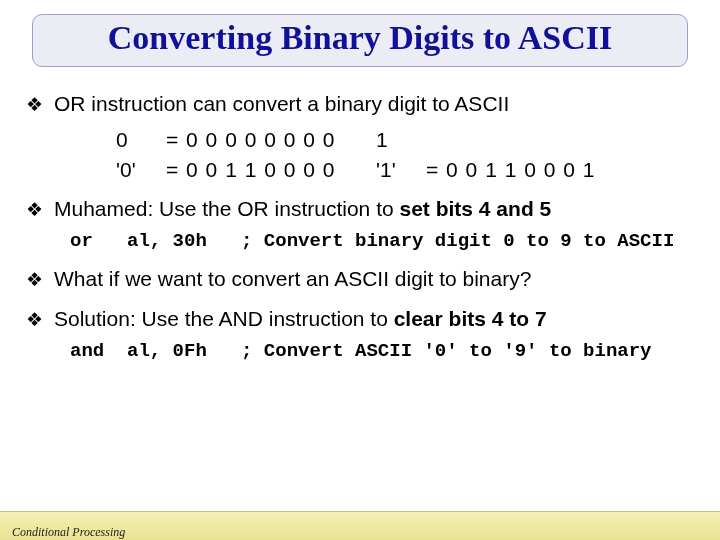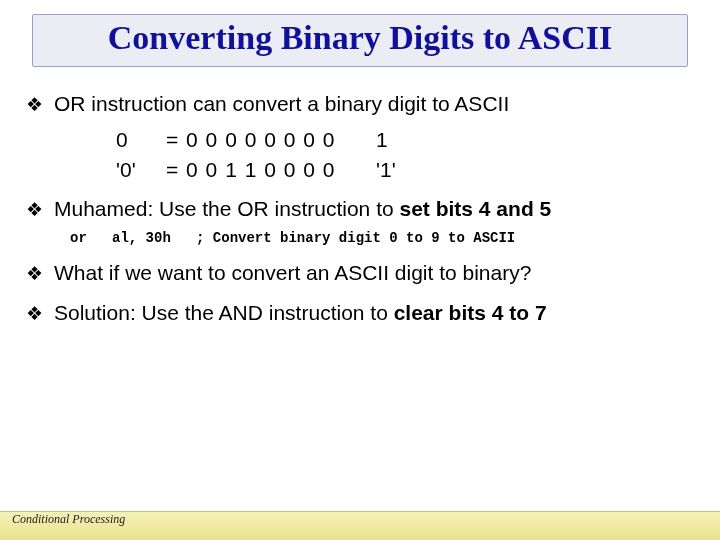--- a/index.html
+++ b/index.html
@@ -16,21 +16,21 @@
     width: 720px;
     height: 540px;
     box-sizing: border-box;
     display: flex;
     flex-direction: column;
   }
   .title-wrap {
     margin: 14px 32px 10px 32px;
     background: #ececf5;
     border: 1px solid #9aa0c8;
-    border-radius: 2px;
+    border-radius: 10px;
     padding: 4px 10px 10px 10px;
     text-align: center;
   }
   .title {
     font-family: "Comic Sans MS", "Comic Sans", cursive;
     font-size: 34px;
     font-weight: bold;
     color: #10109a;
     line-height: 1.1;
   }
@@ -69,30 +69,30 @@
     display: flex;
     margin: 6px 0;
   }
   .bits-row .c1 { width: 50px; }
   .bits-row .c2 { width: 210px; letter-spacing: 1px; }
   .bits-row .c3 { width: 50px; }
   .bits-row .c4 { width: 210px; letter-spacing: 1px; }
   .code {
     font-family: "Courier New", Courier, monospace;
     font-weight: bold;
-    font-size: 14px;
+    font-size: 19px;
     margin: 8px 0 6px 44px;
     white-space: pre;
   }
   .footer {
     height: 28px;
     background: linear-gradient(#f6f1b6, #e9e190);
     border-top: 1px solid #c9c07a;
     display: flex;
-    align-items: flex-start;
+    align-items: flex-end;
     justify-content: space-between;
     font-family: "Times New Roman", Times, serif;
     font-style: italic;
     font-size: 12px;
     color: #222;
     padding: 0 12px;
   }
   .footer .fc { text-align: center; flex: 1; }
   .footer .fl { flex: 1; text-align: left; }
   .footer .fr { flex: 1; text-align: right; }
@@ -116,20 +116,21 @@
     <div class="bits-table">
       <div class="bits-row">
         <span class="c1">0</span>
         <span class="c2">= 0 0 0 0 0 0 0 0</span>
         <span class="c3">1</span>
       </div>
       <div class="bits-row">
         <span class="c1">'0'</span>
         <span class="c2">= 0 0 1 1 0 0 0 0</span>
         <span class="c3">'1'</span>
+        <span class="c4">= 0 0 1 1 0 0 0 1</span>
       </div>
     </div>
 
     <div class="bullet">
       <span class="diamond">❖</span>
       <span class="text">
         <span>Muhamed: Use the OR instruction to </span><span class="em-red">set bits 4 and 5</span>
       </span>
     </div>
 
@@ -140,20 +141,21 @@
       <span class="text">What if we want to convert an ASCII digit to binary?</span>
     </div>
 
     <div class="bullet">
       <span class="diamond">❖</span>
       <span class="text">
         <span>Solution: Use the AND instruction to </span><span class="em-red">clear bits 4 to 7</span>
       </span>
     </div>
 
+    <div class="code">and  al, 0Fh   ; Convert ASCII '0' to '9' to binary</div>
 
   </div>
 
   <div class="footer">
     <span class="fl">Conditional Processing</span>
   </div>
 
 </div>
 
 </body></html>

